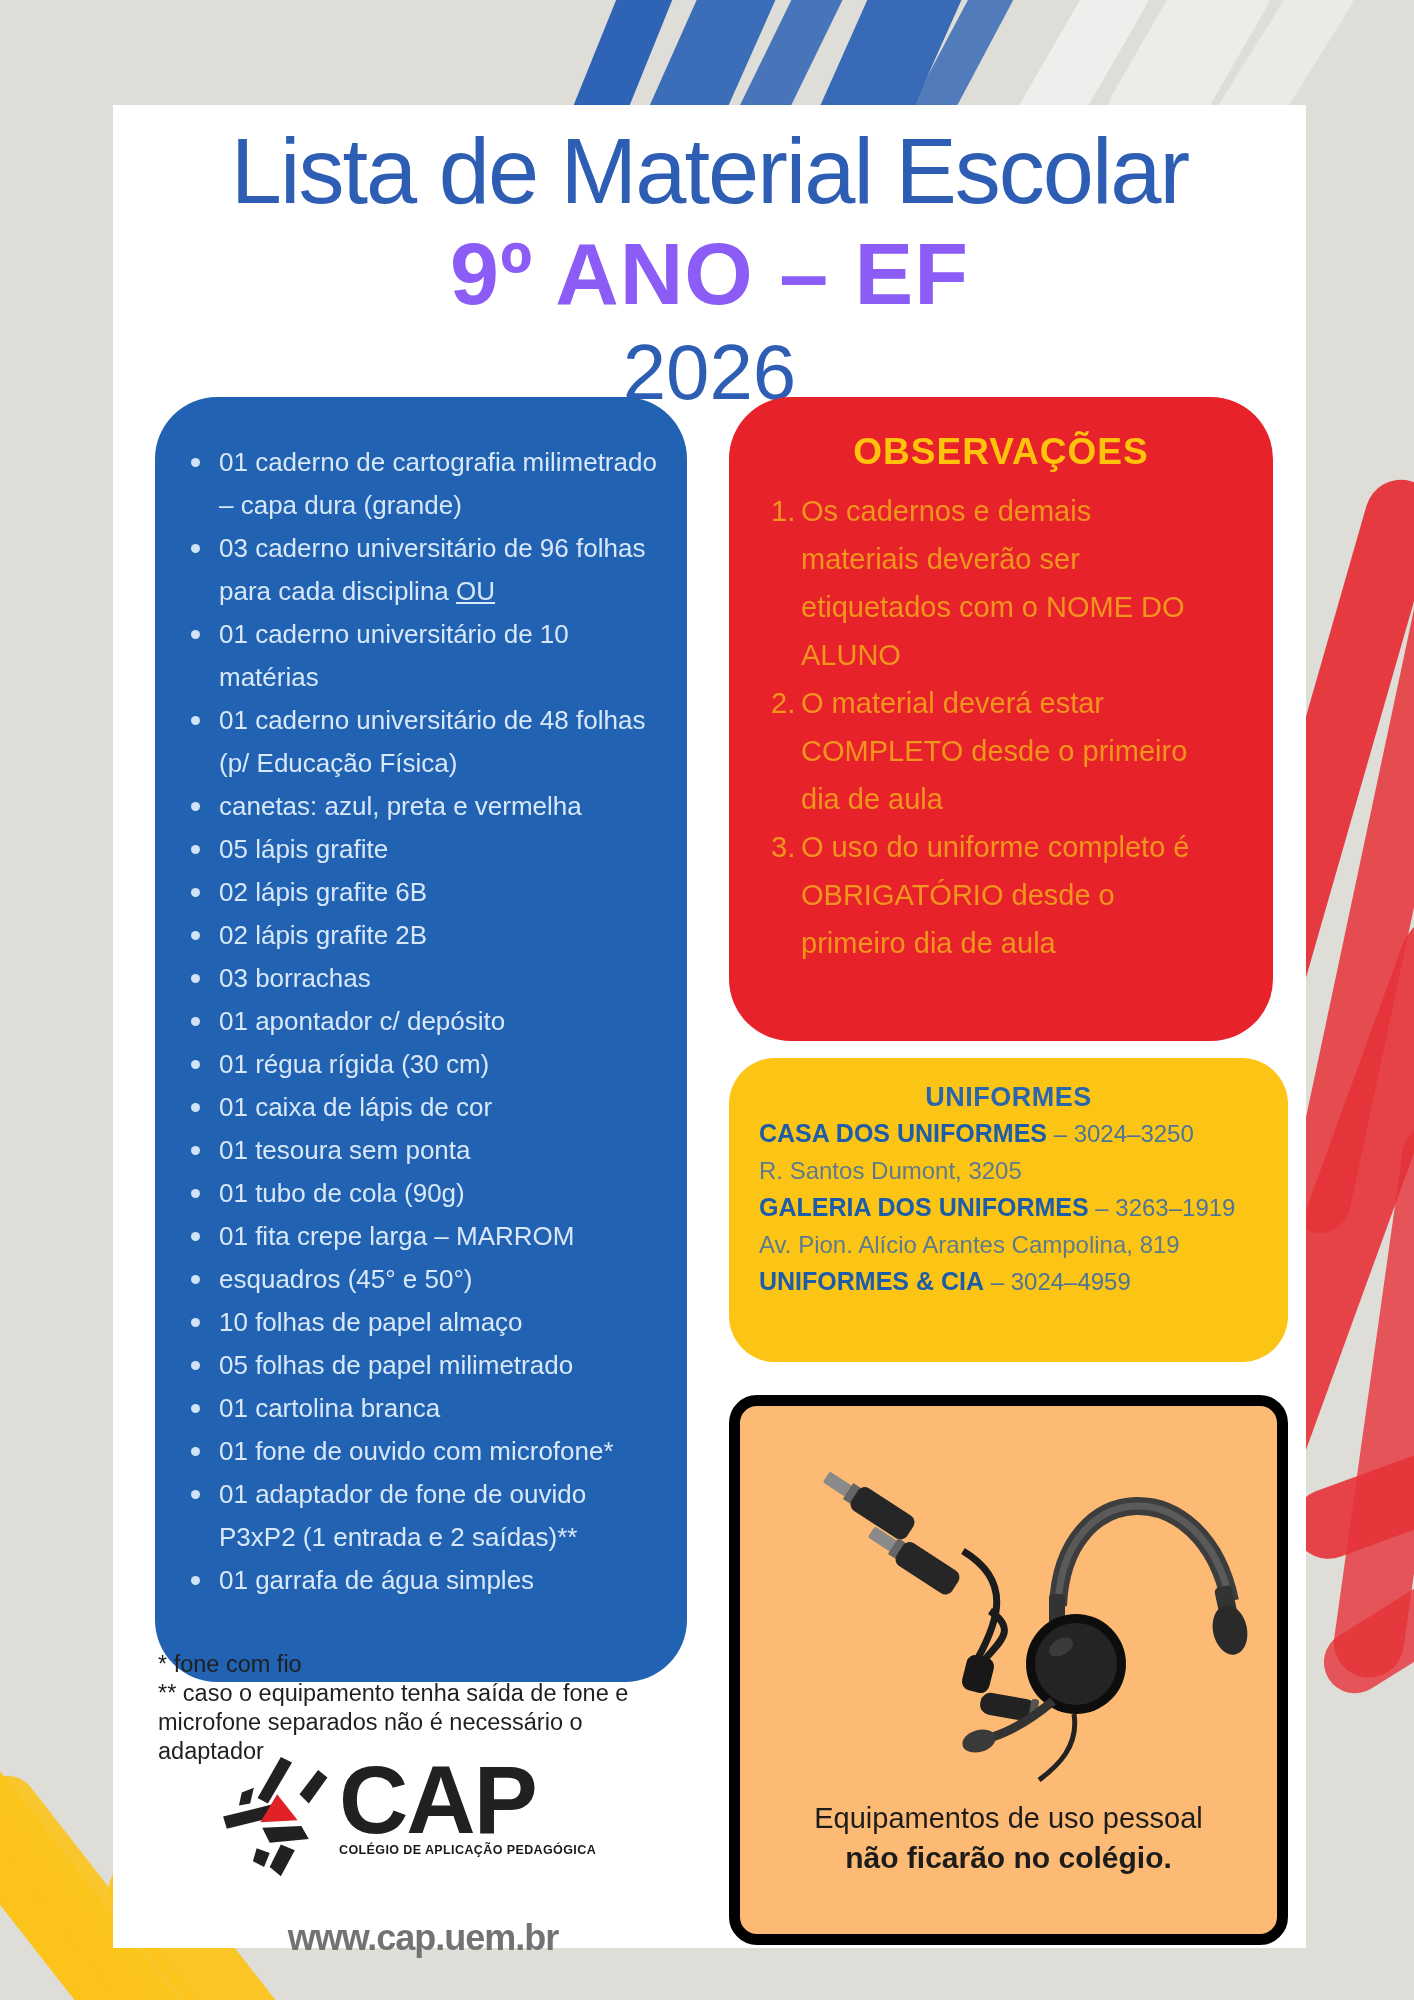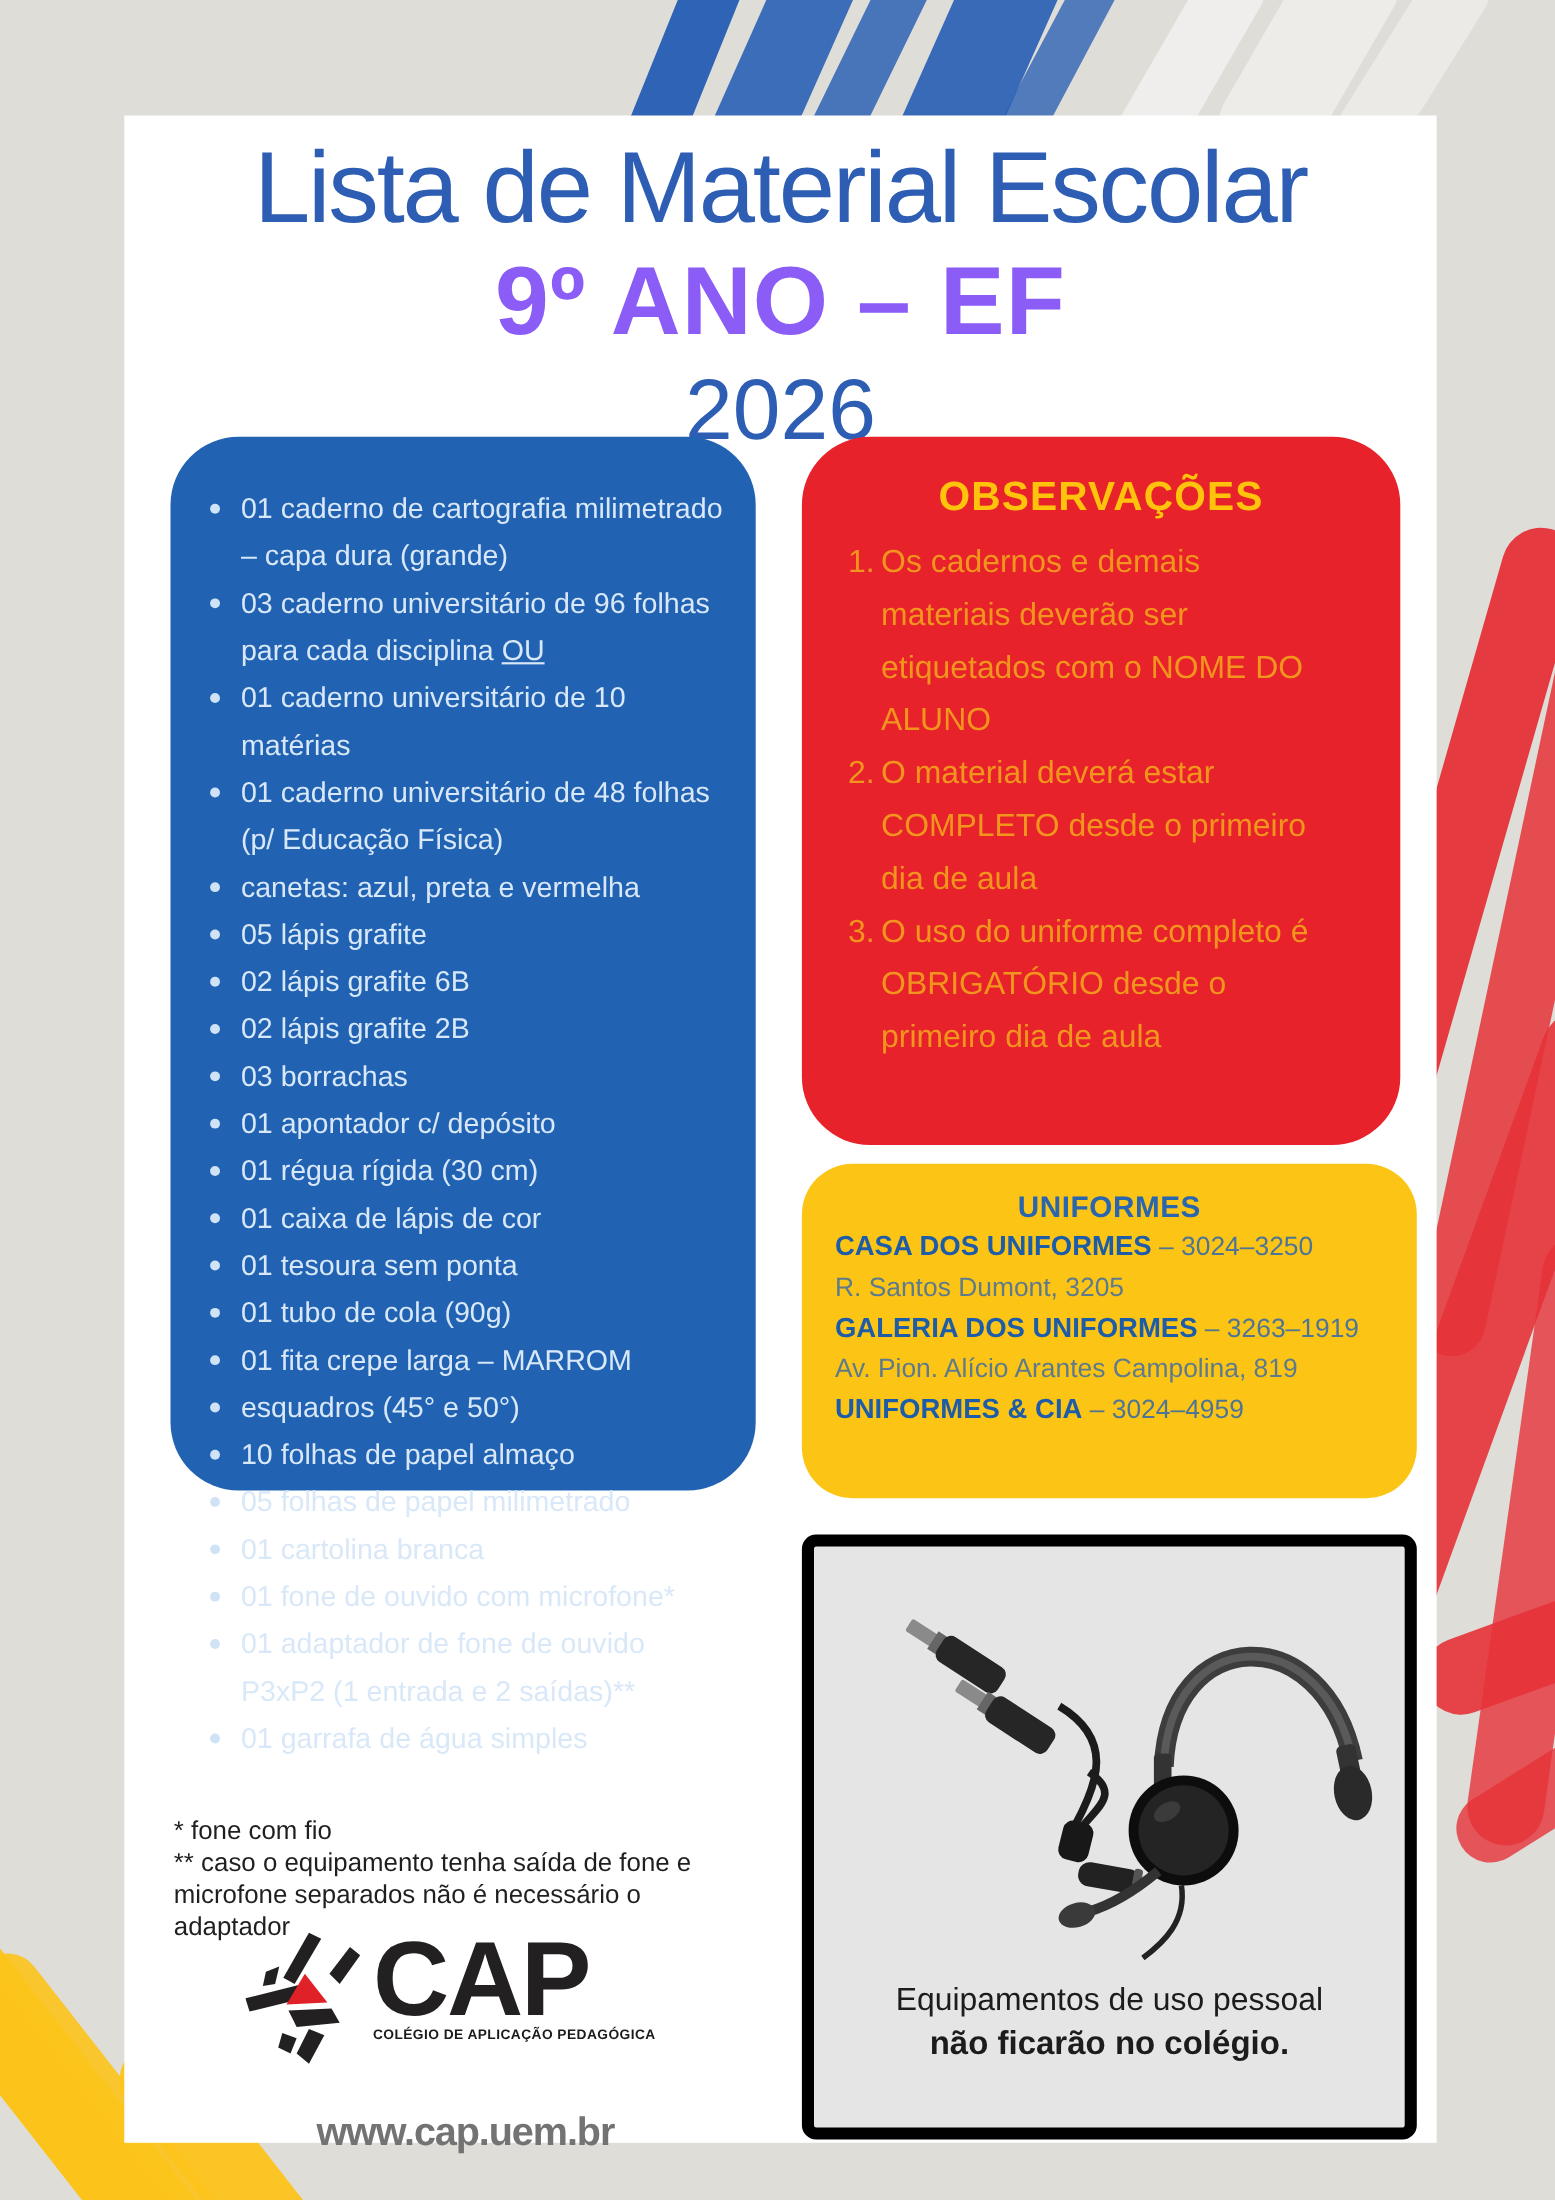--- a/index.html
+++ b/index.html
@@ -13,21 +13,21 @@
 
   .card{position:absolute;left:113px;top:105px;width:1193px;height:1843px;background:#ffffff;}
 
   .title1{position:absolute;left:0;top:14px;width:100%;text-align:center;
           font-size:92px;color:#2d5eb4;letter-spacing:-2px;}
   .title2{position:absolute;left:0;top:118px;width:100%;text-align:center;
           font-size:88px;font-weight:bold;color:#8b5cf6;letter-spacing:1px;}
   .title3{position:absolute;left:0;top:222px;width:100%;text-align:center;
           font-size:78px;color:#2d5eb4;}
 
-  .bluebox{position:absolute;left:42px;top:292px;width:532px;height:958px;border-radius:62px;
+  .bluebox{position:absolute;left:42px;top:292px;width:532px;height:1285px;border-radius:62px;
            background:#2163b2;}
   .bluebox ul{list-style:none;margin:0;padding:44px 26px 0 64px;}
   .bluebox li{position:relative;font-size:26px;line-height:43px;color:#d9e8f8;max-width:440px;}
   .dot{position:absolute;left:-28px;top:17px;width:9px;height:9px;border-radius:50%;
        background:#cfe2f6;}
   .ou{text-decoration:underline;}
 
   .redbox{position:absolute;left:616px;top:292px;width:544px;height:644px;border-radius:62px;
           background:#e8222b;}
   .obs-h{margin:34px 0 0 0;text-align:center;font-size:37px;font-weight:bold;color:#ffc30b;
@@ -39,22 +39,22 @@
 
   .yellowbox{position:absolute;left:616px;top:953px;width:559px;height:304px;border-radius:46px;
              background:#fcc515;padding:0;box-sizing:border-box;}
   .uni-h{margin:24px 0 2px 0;text-align:center;font-size:27px;font-weight:bold;color:#2a66ad;
          letter-spacing:.5px;}
   .uni-entry{padding:0 30px;font-size:24px;line-height:37px;}
   .uni-name{font-weight:bold;color:#1d5ca8;font-size:25px;}
   .uni-phone{color:#4f7596;}
   .uni-addr{color:#5d7b8c;}
 
-  .equipbox{position:absolute;left:616px;top:1290px;width:559px;height:550px;background:#e5e5e5;
-            border:11px solid #000;border-radius:13px;box-sizing:border-box;padding-left:44px;}
+  .equipbox{position:absolute;left:616px;top:1290px;width:559px;height:550px;background:#fdba74;
+            border:11px solid #000;border-radius:28px;box-sizing:border-box;padding-left:44px;}
   .equipbox svg{position:absolute;left:18px;top:10px;}
   .eq-caption{position:absolute;left:0;top:392px;width:100%;text-align:center;color:#1c1c1c;}
   .eq-l1{font-size:29px;line-height:40px;}
   .eq-l2{font-size:30px;line-height:40px;font-weight:bold;}
 
   .notes{position:absolute;left:45px;top:1545px;width:520px;font-size:23.5px;line-height:29px;
          color:#1f1f1f;}
 
   .logo{position:absolute;left:110px;top:1652px;width:400px;}
   .logo-row{display:flex;align-items:flex-start;}

